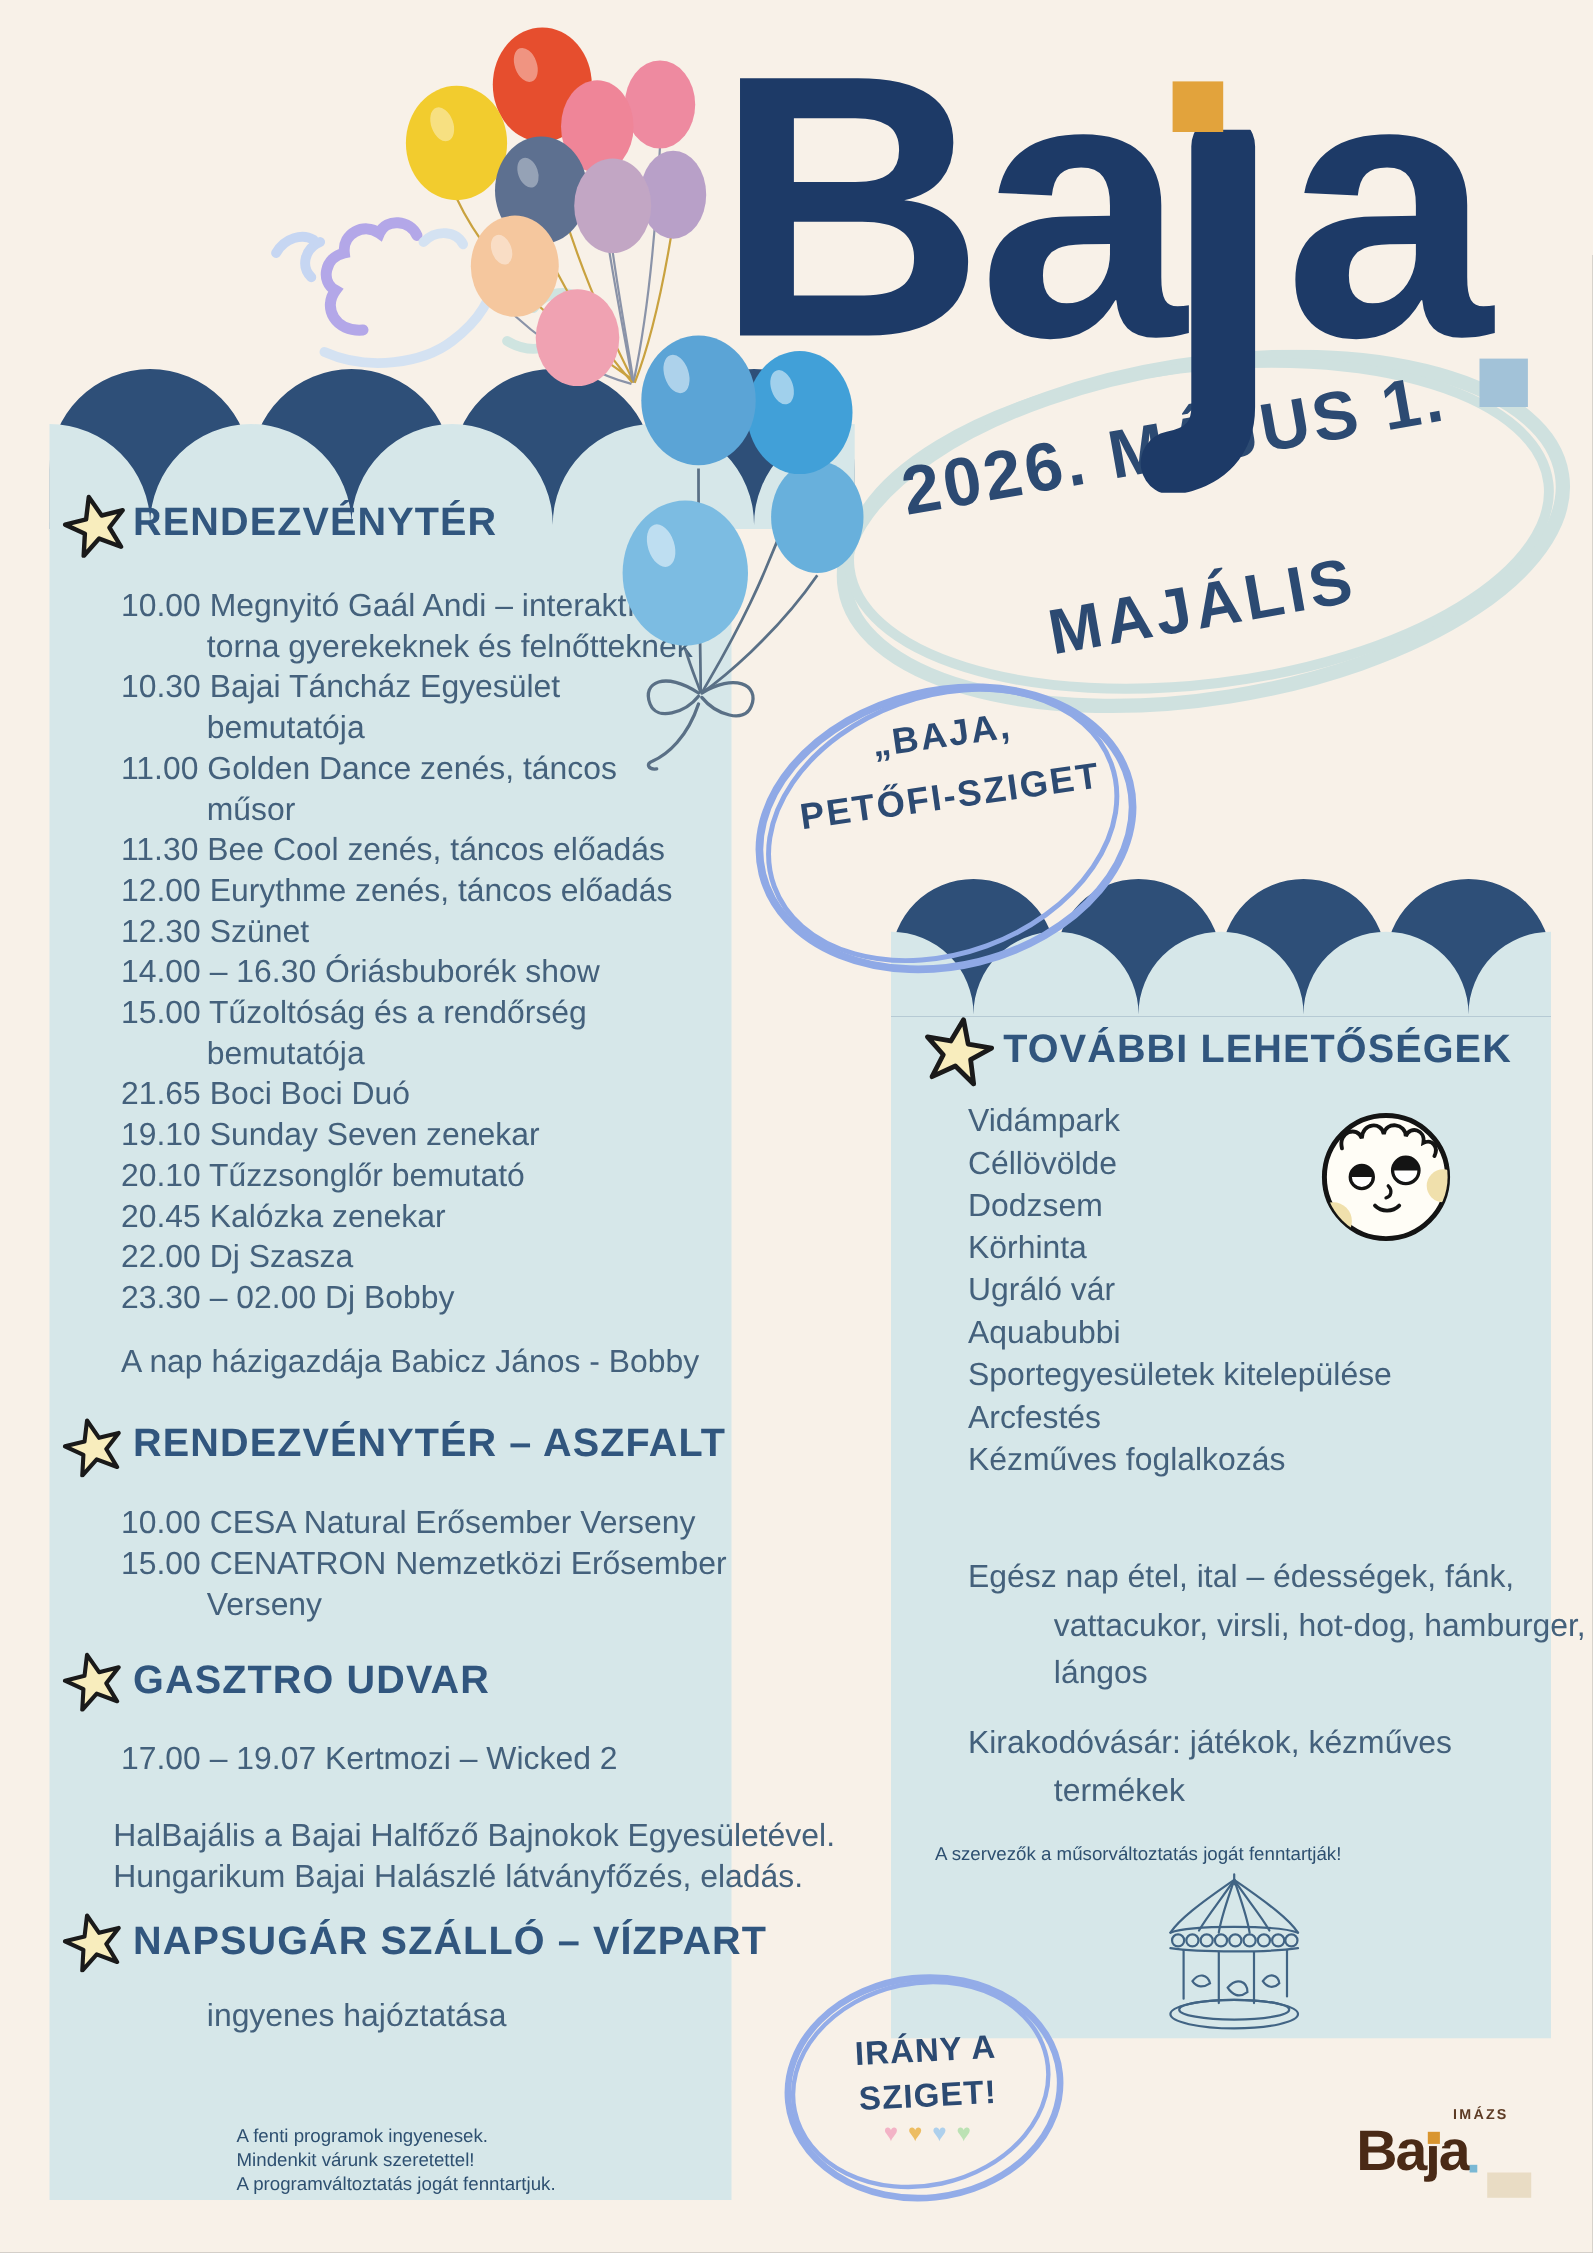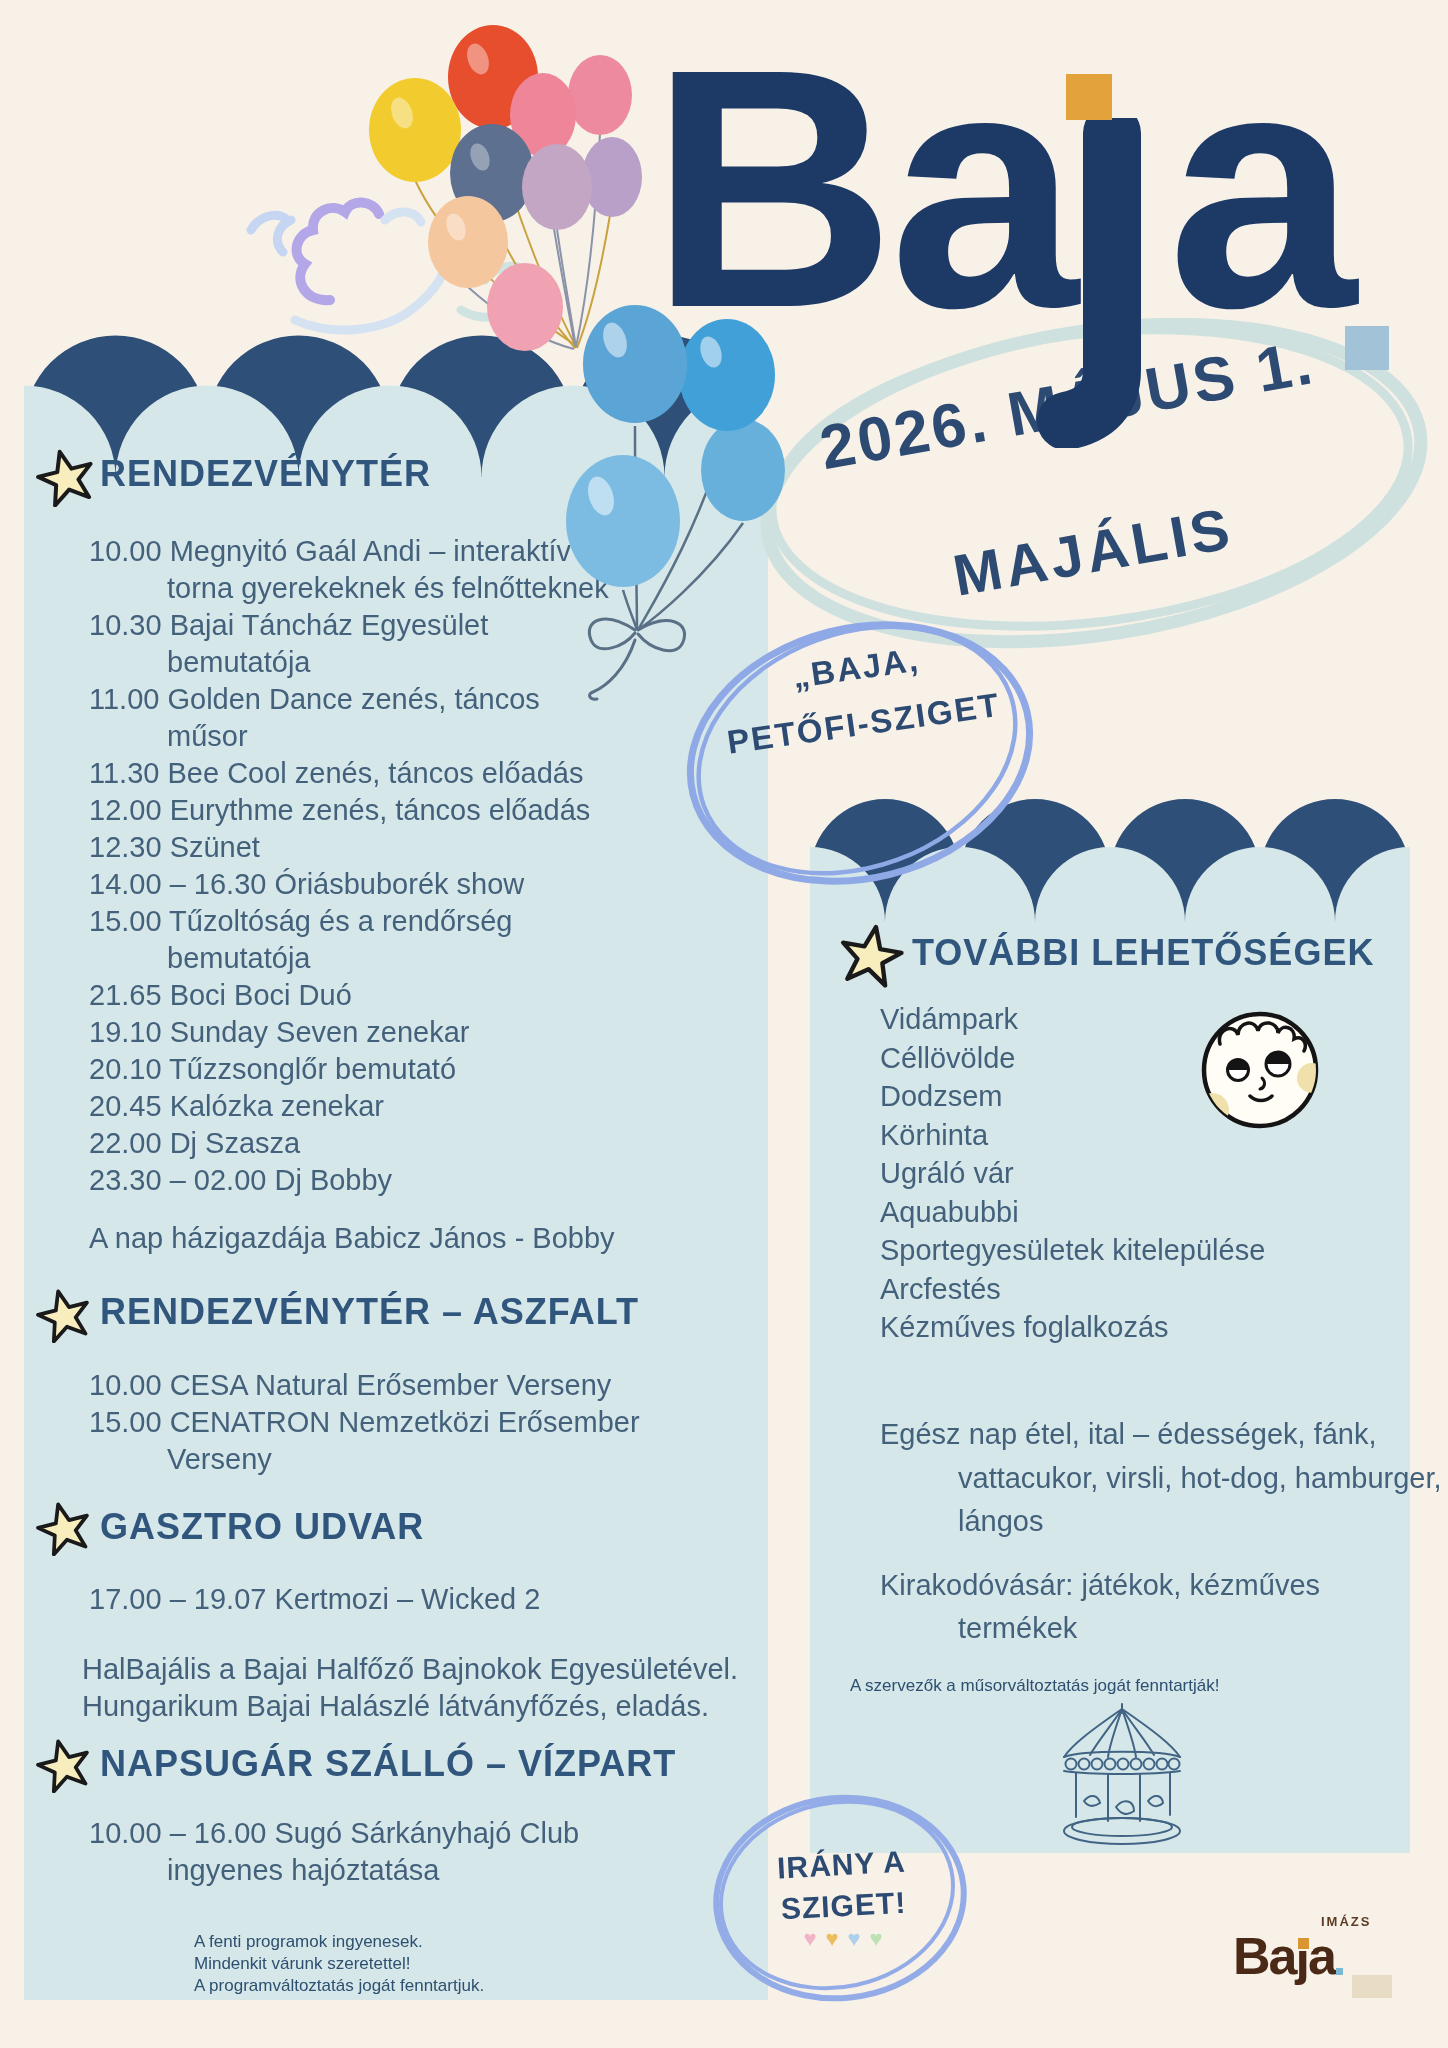--- a/index.html
+++ b/index.html
@@ -44,21 +44,21 @@
   .fdot{position:absolute;left:1298px;top:1938px;width:11px;height:11px;background:#d9952f;}
   .fblue{position:absolute;left:1336px;top:1968px;width:7px;height:7px;background:#7ab8d4;}
   .fbeige{position:absolute;left:1352px;top:1975px;width:40px;height:23px;background:#e9dcc4;}
   .fimazs{position:absolute;left:1321px;top:1914px;font-size:13px;font-weight:bold;letter-spacing:2px;color:#5d3b24;}
 </style>
 </head>
 <body>
 
 <div class="poster">
 
-  <div class="panel" style="left:24px;top:335px;width:744px;height:1665px;">
+  <div class="panel" style="left:45px;top:335px;width:620px;height:1665px;">
     <div class="panel-body" style="top:140px;bottom:0;"></div>
     <svg class="scallop" width="732" height="146" viewBox="0 0 732 146">
       <path fill="#2e4f78" d="M0,92 A91.5,91.5 0 0 1 183,92 A91.5,91.5 0 0 1 366,92 A91.5,91.5 0 0 1 549,92 A91.5,91.5 0 0 1 732,92 L732,146 L0,146 Z"></path>
       <path fill="#d6e7e9" d="M-91.5,142 A91.5,91.5 0 0 1 91.5,142 A91.5,91.5 0 0 1 274.5,142 A91.5,91.5 0 0 1 457.5,142 A91.5,91.5 0 0 1 640.5,142 A91.5,91.5 0 0 1 823.5,142 L823.5,146 L-91.5,146 Z"></path>
     </svg>
 
     <svg class="star" style="left:12px;top:110px;" width="60" height="62" viewBox="0 0 60 62">
       <polygon transform="rotate(-14 30 32)" points="30,6 37.3,25.2 57,25.2 41.5,37.5 47.5,57 30,45 12.5,57 18.5,37.5 3,25.2 22.7,25.2" fill="#f8edbd" stroke="#1a1a1a" stroke-width="4" stroke-linejoin="round"></polygon>
     </svg>
     <div class="sec-title" style="left:76px;top:118px;">RENDEZVÉNYTÉR</div>
@@ -143,21 +143,20 @@
           <div class="ln">Hungarikum Bajai Halászlé látványfőzés, eladás.</div>
         </div>
       </div>
 
     <svg class="star" style="left:12px;top:1400px;" width="56" height="58" viewBox="0 0 60 62">
       <polygon transform="rotate(-14 30 32)" points="30,6 37.3,25.2 57,25.2 41.5,37.5 47.5,57 30,45 12.5,57 18.5,37.5 3,25.2 22.7,25.2" fill="#f8edbd" stroke="#1a1a1a" stroke-width="4" stroke-linejoin="round"></polygon>
     </svg>
     <div class="sec-title" style="left:76px;top:1408px;">NAPSUGÁR SZÁLLÓ – VÍZPART</div>
     <div class="list" style="left:65px;top:1480px;">
         <div class="sched-item">
-          <div class="ln">10.00 – 16.00 Sugó Sárkányhajó Club</div>
           <div class="ln cont">ingyenes hajóztatása</div>
         </div>
       </div>
 
     <div class="fineprint" style="left:170px;top:1596px;width:320px;">
         <div class="sched-item">
           <div class="ln">A fenti programok ingyenesek.</div>
         </div>
         <div class="sched-item">
           <div class="ln">Mindenkit várunk szeretettel!</div>

